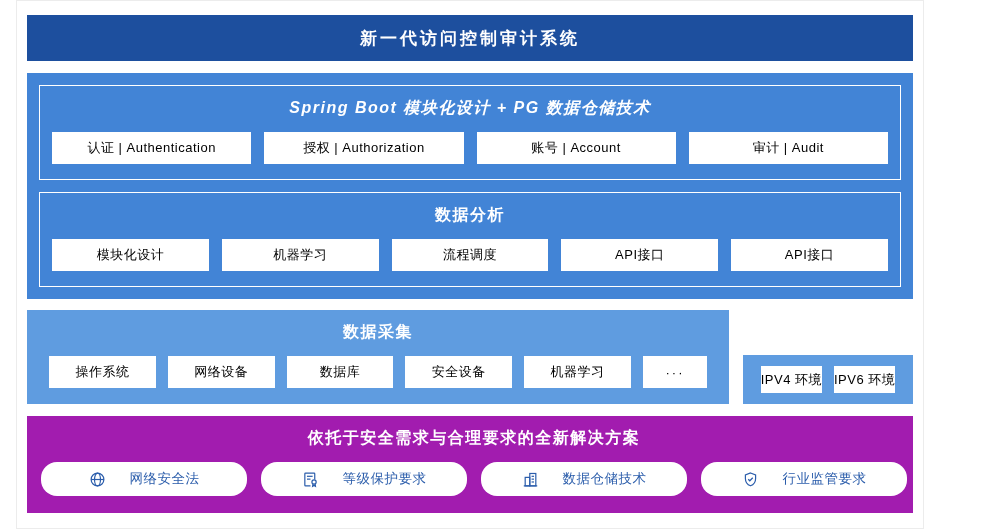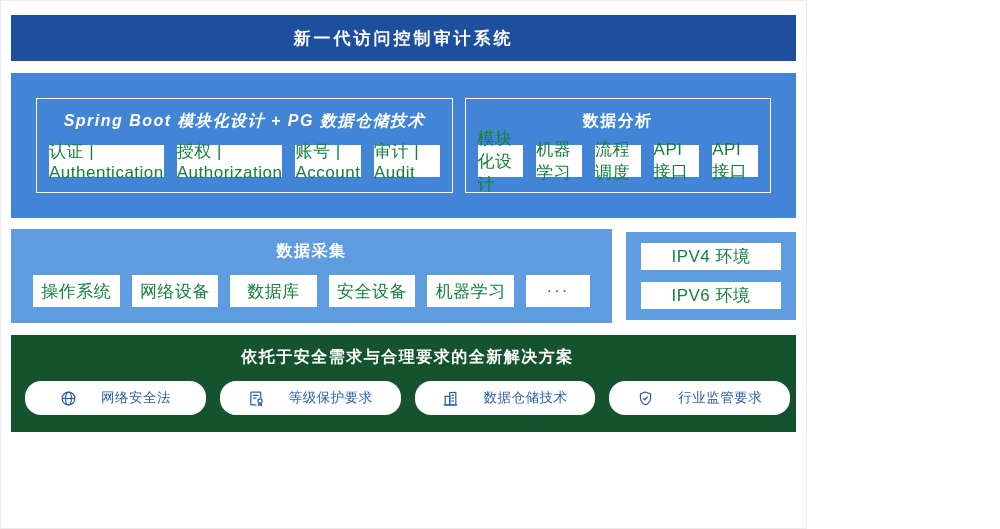--- a/index.html
+++ b/index.html
@@ -1,43 +1,44 @@
 <!DOCTYPE html>
 <html><head>
 <meta charset="utf-8">
 <style>
   * { box-sizing: border-box; margin: 0; padding: 0; }
   html, body { width: 1000px; height: 529px; background: #ffffff; }
   body {
     font-family: "Liberation Sans", "DejaVu Sans", sans-serif;
   }
   .page {
-    width: 807px;
+    width: 908px;
     height: 529px;
     border: 1px solid #ececec;
     background: #ffffff;
     padding: 14px 10px 0 10px;
+    margin-left: 16px;
   }
   .banner {
     height: 46px;
     background: #1d4f9e;
     color: #ffffff;
     display: flex;
     align-items: center;
     justify-content: center;
     font-size: 17px;
     font-weight: bold;
     letter-spacing: 3px;
   }
   .platform {
     margin-top: 12px;
     background: #4284d6;
-    padding: 25px;
-    display: flex;
-    flex-direction: row;
+    padding: 12px;
+    display: flex;
+    flex-direction: column;
     gap: 12px;
   }
   .sub {
     border: 1px solid #ffffff;
     padding: 12px 12px 15px 12px;
   }
   .sub-title {
     text-align: center;
     color: #ffffff;
     font-weight: bold;
@@ -47,50 +48,50 @@
   }
   .italic { font-style: italic; }
   .row { display: flex; gap: 13px; }
   .white-box {
     flex: 1;
     background: #ffffff;
     height: 32px;
     display: flex;
     align-items: center;
     justify-content: center;
-    color: #15803d;
-    font-size: 17px;
+    color: #000000;
+    font-size: 13px;
     letter-spacing: 0.5px;
   }
   .mid-row {
     margin-top: 11px;
     display: flex;
     gap: 14px;
-    align-items: center;
+    align-items: flex-end;
   }
   .collection {
     flex: 1;
     background: #5f9ce0;
     padding: 12px 22px 16px 22px;
   }
   .collection .row { gap: 12px; }
   .box-dots { flex: 0 0 64px; letter-spacing: 2px; }
   .env {
     width: 170px;
     background: #5f9ce0;
     padding: 11px 15px;
     display: flex;
-    flex-direction: column;
+    flex-direction: row;
     justify-content: center;
     gap: 12px;
   }
   .env .white-box { flex: none; height: 27px; }
   .solution {
     margin-top: 12px;
-    background: #14532d;
+    background: #a21caf;
     padding: 12px 6px 17px 14px;
   }
   .solution .row { gap: 14px; }
   .sol-box {
     flex: 1;
     background: #ffffff;
     height: 34px;
     display: flex;
     align-items: center;
     justify-content: center;

